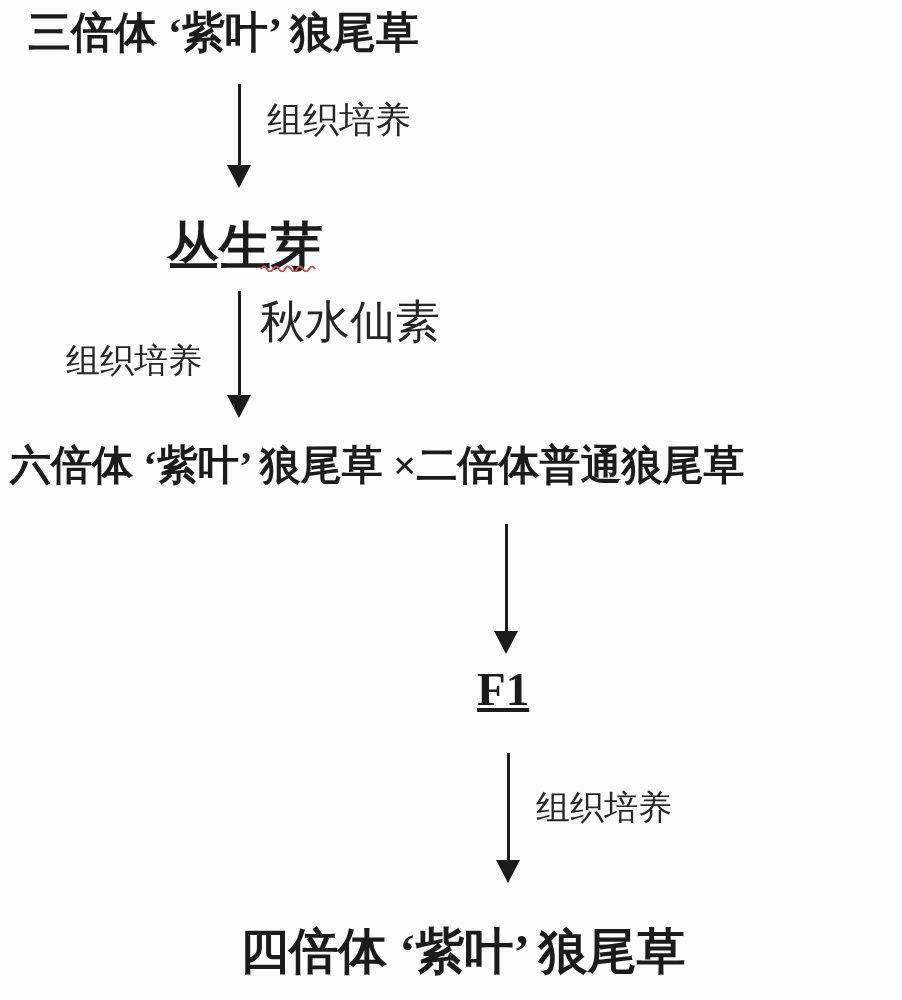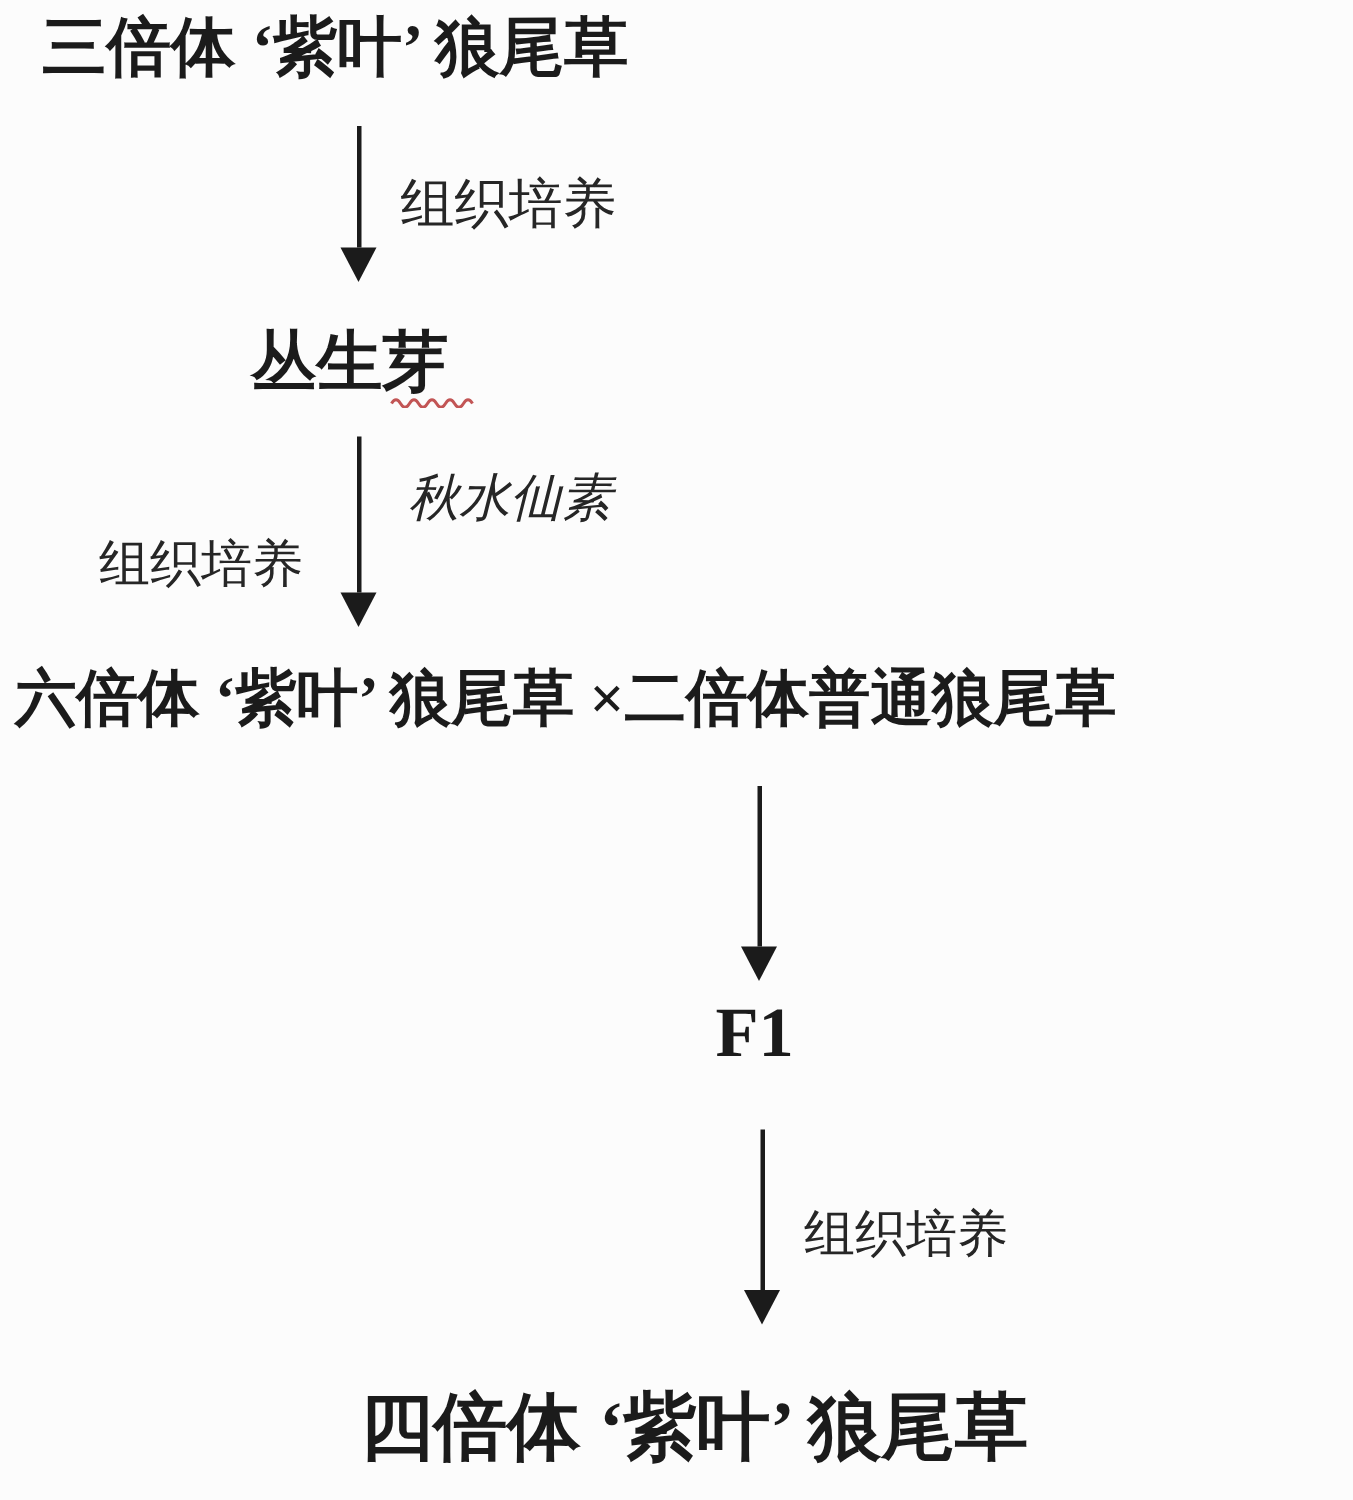--- a/index.html
+++ b/index.html
@@ -27,21 +27,20 @@
     white-space:nowrap;
     color:var(--text);
     line-height:1.15;
   }
   .edge-label{
     position:absolute;
     font-weight:normal;
     white-space:nowrap;
     color:#262626;
     line-height:1.1;
-    margin-top:16px;
   }
   .arrow{
     position:absolute;
     width:24px;
     display:flex;
     flex-direction:column;
     align-items:center;
   }
   .arrow .shaft{
     width:3px;
@@ -65,40 +64,40 @@
 <div class="canvas">
 
   <div class="node" style="left:28px;top:8px;font-size:43px;">三倍体 ‘紫叶’ 狼尾草</div>
 
   <div class="arrow" style="left:227px;top:84px;height:104px;">
     <div class="shaft"></div>
     <div class="head"></div>
   </div>
   <div class="edge-label" style="left:267px;top:101px;font-size:36px;">组织培养</div>
 
-  <div class="node" style="left:167px;top:217px;font-size:44px;">丛生芽</div>
+  <div class="node" style="left:167px;top:217px;font-size:52px;">丛生芽</div>
   <svg class="squiggle" style="left:260px;top:263px;" width="56" height="9" viewBox="0 0 56 9">
     <path d="M1 6 Q 4 1, 7 6 T 13 6 T 19 6 T 25 6 T 31 6 T 37 6 T 43 6 T 49 6 T 55 6" fill="none" stroke="var(--spellcheck-underline)" stroke-width="2"></path>
   </svg>
 
   <div class="arrow" style="left:227px;top:291px;height:127px;">
     <div class="shaft"></div>
     <div class="head"></div>
   </div>
-  <div class="edge-label" style="left:272px;top:298px;font-size:34px;font-style:italic;">秋水仙素</div>
+  <div class="edge-label" style="left:260px;top:298px;font-size:45px;">秋水仙素</div>
   <div class="edge-label" style="left:66px;top:342px;font-size:34px;">组织培养</div>
 
   <div class="node" style="left:10px;top:442px;font-size:41px;">六倍体 ‘紫叶’ 狼尾草 ×二倍体普通狼尾草</div>
 
   <div class="arrow" style="left:494px;top:524px;height:130px;">
     <div class="shaft"></div>
     <div class="head"></div>
   </div>
 
-  <div class="node" style="left:477px;top:662px;font-size:47px;">F1</div>
+  <div class="node" style="left:477px;top:662px;font-size:47px;text-decoration:underline;">F1</div>
 
   <div class="arrow" style="left:496px;top:753px;height:130px;">
     <div class="shaft"></div>
     <div class="head"></div>
   </div>
   <div class="edge-label" style="left:536px;top:789px;font-size:34px;">组织培养</div>
 
   <div class="node" style="left:240px;top:924px;font-size:49px;">四倍体 ‘紫叶’ 狼尾草</div>
 
 </div>

